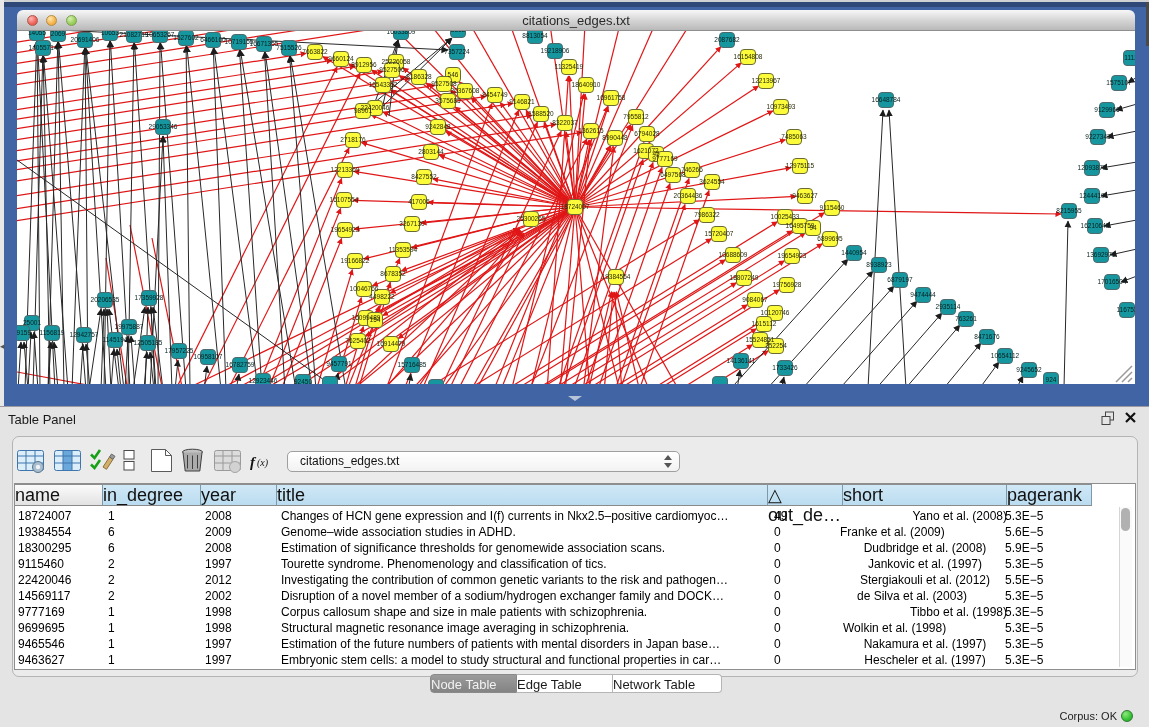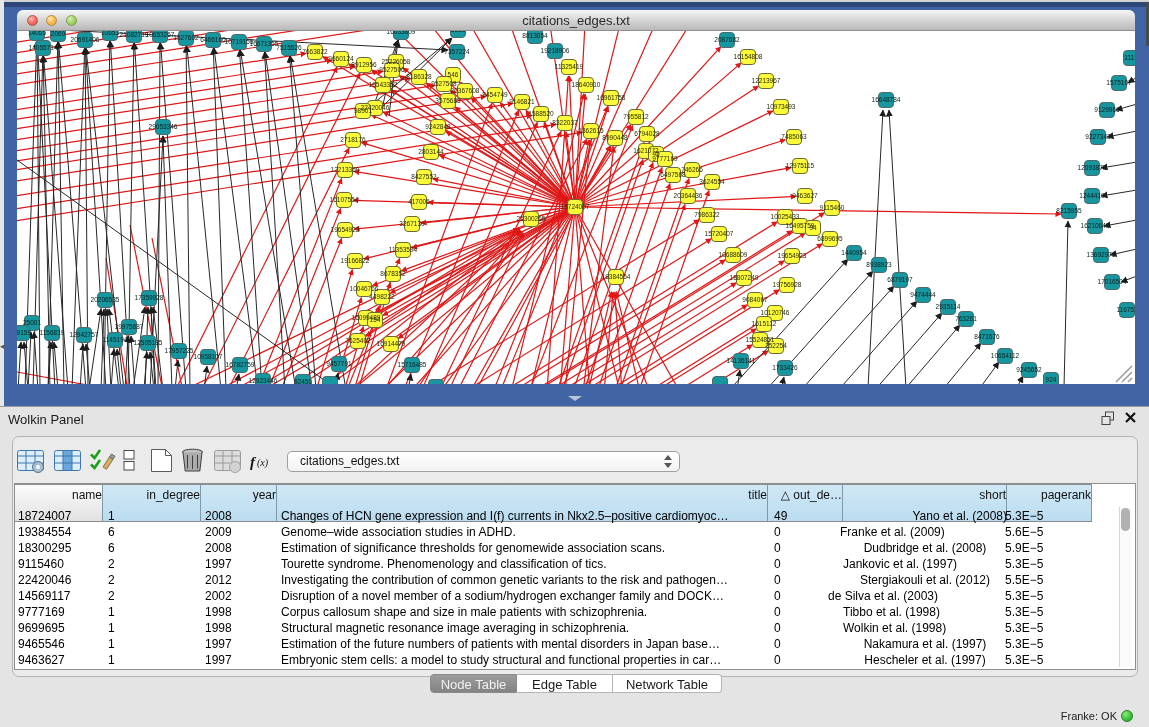--- a/index.html
+++ b/index.html
@@ -14,25 +14,25 @@
 #tlr{left:27px;background:radial-gradient(circle at 35% 30%,#ffb8b4,#ee6b62 55%,#d94438);border:.5px solid #b0574e}
 #tly{left:46px;background:radial-gradient(circle at 35% 30%,#ffe9b3,#f6b851 55%,#e99b2e);border:.5px solid #b98b3e}
 #tlg{left:66px;background:radial-gradient(circle at 35% 30%,#d6f0b2,#9ed161 55%,#7fbc3f);border:.5px solid #7da04f}
 #canvas{left:17px;top:31px;width:1118px;height:353px;background:#fff}
 
 #panel{left:0;top:406px;width:1149px;height:321px;background:#e4e4e4;border-top:1px solid #9a9aa0}
 #ptitle{left:8px;top:412px;font-size:13px;color:#1a1a1a}
 #innerpanel{left:12px;top:436px;width:1126px;height:241px;background:#ebebeb;border:1px solid #b4b4b4;border-radius:7px}
 #combo{left:287px;top:451px;width:393px;height:21px;background:linear-gradient(#ffffff,#f2f2f2);border:1px solid #9f9f9f;border-radius:5px;font-size:12px;color:#111;line-height:19px;padding-left:12px}
 #table{left:14px;top:483px;width:1122px;height:187px;background:#fff;border:1px solid #8e8e8e}
-.hc{position:absolute;top:484px;height:38px;background:linear-gradient(#d0e8f6,#badcf0);border-right:1px solid #7e99a8;font-size:12px;color:#111;text-align:right;line-height:20px;border-top:1px solid #8e8e8e;border-bottom:1px solid #8a8a8a}
+.hc{position:absolute;top:484px;height:22px;background:linear-gradient(#d0e8f6,#badcf0);border-right:1px solid #7e99a8;font-size:18px;color:#111;text-align:left;line-height:20px;border-top:1px solid #8e8e8e;border-bottom:1px solid #8a8a8a}
 .trow{position:absolute;height:16px;font-size:12px;color:#000;line-height:16px;white-space:nowrap}
 .trow span{position:absolute}
 
-.tab{top:674px;height:19px;font-size:13px;line-height:19px;text-align:center;position:absolute}
+.tab{top:674px;height:19px;font-size:13px;line-height:19px;text-align:left;position:absolute}
 #scroll{left:1119px;top:507px;width:13px;height:160px;background:#fafafa;border-left:1px solid #d5d5d5}
 #thumb{left:1121px;top:508px;width:9px;height:23px;background:#b1b1b1;border-radius:5px}
 </style></head>
 <body>
 <div id="desk" class="abs"></div>
 <div id="navy" class="abs"></div>
 <div id="topgray" class="abs"></div>
 <div id="leftgray" class="abs"></div>
 <div id="rightdark" class="abs"></div>
 <div class="abs" style="left:0px;top:340px;width:5px;height:12px;font-size:9px;color:#555;line-height:12px">◂</div>
@@ -564,21 +564,21 @@
 <text x="575" y="208.5" font-size="6.5" fill="#2a2a08" text-anchor="middle" font-family="Liberation Sans, sans-serif">18724007</text>
 </svg>
 <svg class="abs" style="left:1114px;top:364px" width="21" height="20">
     <path d="M18 2 L2 18 M18 8 L8 18 M18 14 L14 18" stroke="#9a9a9a" stroke-width="1.5" fill="none"></path>
   </svg>
 <svg class="abs" style="left:566px;top:395px" width="18" height="8">
     <path d="M2 1 L16 1 L9 6 Z" fill="#b8c4d8"></path>
   </svg>
 
 <div id="panel" class="abs"></div>
-<div id="ptitle" class="abs">Wolkin Panel</div>
+<div id="ptitle" class="abs">Table Panel</div>
 <svg class="abs" style="left:1101px;top:411px" width="16" height="14">
     <rect x="4.5" y="1" width="8" height="8" fill="none" stroke="#444"></rect>
     <rect x="1" y="5.5" width="8" height="8" fill="#e4e4e4" stroke="#444"></rect>
   </svg>
 <svg class="abs" style="left:1124px;top:411px" width="14" height="14">
     <path d="M2,2 L11,11 M11,2 L2,11" stroke="#111" stroke-width="2.2"></path>
   </svg>
 <div id="innerpanel" class="abs"></div>
 
 <svg class="abs" style="left:16px;top:448px" width="270" height="29">
@@ -659,48 +659,48 @@
     <span style="left:774px">0</span>
     <span style="left:843px;width:164px;text-align:center">Dudbridge et al. (2008)</span>
     <span style="left:1005px">5.9E−5</span>
   </div>
 <div class="trow" style="top:556px">
 <span style="left:18px">9115460</span>
     <span style="left:108px">2</span>
     <span style="left:205px">1997</span>
     <span style="left:281px">Tourette syndrome. Phenomenology and classification of tics.</span>
     <span style="left:774px">0</span>
-    <span style="left:843px;width:164px;text-align:left">Jankovic et al. (1997)</span>
+    <span style="left:843px;width:164px;text-align:center">Jankovic et al. (1997)</span>
     <span style="left:1005px">5.3E−5</span>
   </div>
 <div class="trow" style="top:572px">
 <span style="left:18px">22420046</span>
     <span style="left:108px">2</span>
     <span style="left:205px">2012</span>
     <span style="left:281px">Investigating the contribution of common genetic variants to the risk and pathogen…</span>
     <span style="left:774px">0</span>
     <span style="left:843px;width:164px;text-align:center">Stergiakouli et al. (2012)</span>
     <span style="left:1005px">5.5E−5</span>
   </div>
 <div class="trow" style="top:588px">
 <span style="left:18px">14569117</span>
     <span style="left:108px">2</span>
     <span style="left:205px">2002</span>
     <span style="left:281px">Disruption of a novel member of a sodium/hydrogen exchanger family and DOCK…</span>
     <span style="left:774px">0</span>
-    <span style="left:801px;width:164px;text-align:center">de Silva et al. (2003)</span>
+    <span style="left:857px;width:164px;">de Silva et al. (2003)</span>
     <span style="left:1005px">5.3E−5</span>
   </div>
 <div class="trow" style="top:604px">
 <span style="left:18px">9777169</span>
     <span style="left:108px">1</span>
     <span style="left:205px">1998</span>
     <span style="left:281px">Corpus callosum shape and size in male patients with schizophrenia.</span>
     <span style="left:774px">0</span>
-    <span style="left:843px;width:164px;text-align:left">Tibbo et al. (1998)</span>
+    <span style="left:843px;width:164px;text-align:right">Tibbo et al. (1998)</span>
     <span style="left:1005px">5.3E−5</span>
   </div>
 <div class="trow" style="top:620px">
 <span style="left:18px">9699695</span>
     <span style="left:108px">1</span>
     <span style="left:205px">1998</span>
     <span style="left:281px">Structural magnetic resonance image averaging in schizophrenia.</span>
     <span style="left:774px">0</span>
     <span style="left:843px;width:164px;">Wolkin et al. (1998)</span>
     <span style="left:1005px">5.3E−5</span>
@@ -722,14 +722,14 @@
     <span style="left:774px">0</span>
     <span style="left:843px;width:164px;text-align:center">Hescheler et al. (1997)</span>
     <span style="left:1005px">5.3E−5</span>
   </div>
 <div id="scroll" class="abs"></div>
 <div id="thumb" class="abs"></div>
 
 <div class="tab" style="left:430px;width:87px;background:linear-gradient(#9c9c9c,#838383);color:#f2f2f2;border:1px solid #8a8a8a;border-radius:4px 0 0 4px">Node Table</div>
 <div class="tab" style="left:517px;width:96px;background:#fff;border:1px solid #b5b5b5;border-left:none;color:#1a1a1a">Edge Table</div>
 <div class="tab" style="left:613px;width:109px;background:#fff;border:1px solid #b5b5b5;border-left:none;border-radius:0 4px 4px 0;color:#1a1a1a">Network Table</div>
-<div class="abs" style="right:32px;top:710px;font-size:11px;color:#222">Franke: OK</div>
+<div class="abs" style="right:32px;top:710px;font-size:11px;color:#222">Corpus: OK</div>
 <div class="abs" style="left:1121px;top:710px;width:12px;height:12px;border-radius:50%;background:radial-gradient(circle at 35% 30%,#8fe87a,#35c335 60%,#1f9e1f);border:1px solid #2d7a2d"></div>
 
 </body></html>

